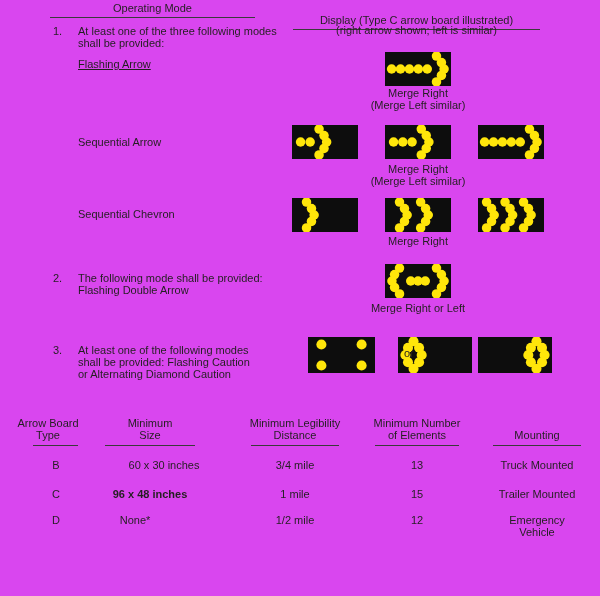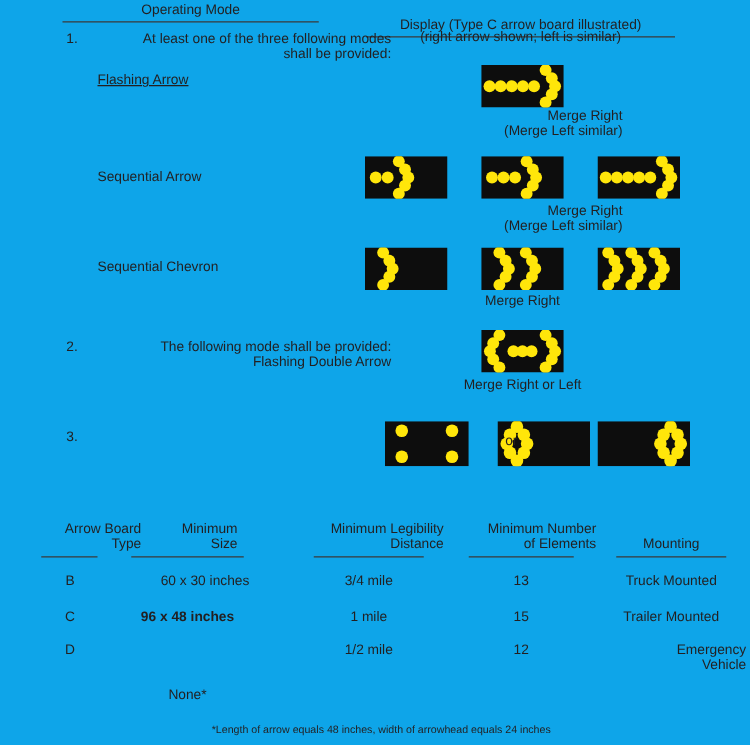--- a/index.html
+++ b/index.html
@@ -1,23 +1,23 @@
 <!DOCTYPE html>
 <html><head>
 <meta charset="utf-8">
 <style>
   html,body{margin:0;padding:0;background:#ffffff;}
   #page{
-    position:relative;width:600px;height:596px;background:#0ea5e9;overflow:hidden;
+    position:relative;width:600px;height:596px;background:#d946ef;overflow:hidden;
     font-family:"Liberation Sans","DejaVu Sans",sans-serif;
     color:#231f20;font-size:11px;line-height:12px;
   }
   .abs{position:absolute;}
   .ctr{text-align:center;}
-  .pre{white-space:pre-line;text-align:right;}
+  .pre{white-space:pre-line;}
   .hdr{border-bottom:1px solid #3a3a3a;padding-bottom:3px;}
   .rule{position:absolute;height:1px;background:#3a3a3a;}
   .small{font-size:8.5px;line-height:10px;}
   svg.board{position:absolute;display:block;}
 </style>
 </head>
 <body>
 
 <div id="page">
 
@@ -31,20 +31,23 @@
 
   <div class="abs" style="left:78px;top:58px;text-decoration:underline;">Flashing Arrow</div>
   <div class="abs" style="left:78px;top:136px;">Sequential Arrow</div>
   <div class="abs" style="left:78px;top:208px;">Sequential Chevron</div>
 
   <div class="abs" style="left:53px;top:272px;">2.</div>
   <div class="abs pre" style="left:78px;top:272px;width:235px;">The following mode shall be provided:
 Flashing Double Arrow</div>
 
   <div class="abs" style="left:53px;top:344px;">3.</div>
+  <div class="abs pre" style="left:78px;top:344px;width:235px;">At least one of the following modes
+shall be provided: Flashing Caution
+or Alternating Diamond Caution</div>
 
   <div id="board-layer" class="abs" style="left:0;top:0;width:600px;height:596px;">
       <svg class="board" width="66" height="34" viewBox="0 0 66 34" style="left: 385px; top: 52px;">
         <rect width="66" height="34" fill="#0d0d0d"></rect>
         <circle cx="6.60" cy="17.00" r="4.76" fill="#ffe60a"></circle>
         <circle cx="15.51" cy="17.00" r="4.76" fill="#ffe60a"></circle>
         <circle cx="24.42" cy="17.00" r="4.76" fill="#ffe60a"></circle>
         <circle cx="33.33" cy="17.00" r="4.76" fill="#ffe60a"></circle>
         <circle cx="42.24" cy="17.00" r="4.76" fill="#ffe60a"></circle>
         <circle cx="51.48" cy="4.08" r="4.76" fill="#ffe60a"></circle>
@@ -175,21 +178,21 @@
 
   <div class="abs ctr pre" style="left:338px;top:87px;width:160px;">Merge Right
 (Merge Left similar)</div>
   <div class="abs ctr pre" style="left:338px;top:163px;width:160px;">Merge Right
 (Merge Left similar)</div>
   <div class="abs ctr" style="left:338px;top:235px;width:160px;">Merge Right</div>
   <div class="abs ctr" style="left:338px;top:302px;width:160px;">Merge Right or Left</div>
   <div class="abs ctr" style="left:376px;top:347px;width:20px;padding-left:23px;">or</div>
 
   <div>
-    <div class="abs ctr pre" style="left:33px;top:417px;width:80px;">Arrow Board
+    <div class="abs ctr pre" style="left:8px;top:417px;width:80px;">Arrow Board
 Type</div>
     <div class="abs ctr pre" style="left:110px;top:417px;width:80px;">Minimum
 Size</div>
     <div class="abs ctr pre" style="left:235px;top:417px;width:120px;">Minimum Legibility
 Distance</div>
     <div class="abs ctr pre" style="left:357px;top:417px;width:120px;">Minimum Number
 of Elements</div>
     <div class="abs ctr" style="left:477px;top:429px;width:120px;">Mounting</div>
 
     <div class="rule" style="left:33px;top:445px;width:45px;"></div>
@@ -204,22 +207,21 @@
     <div class="abs ctr" style="left:357px;top:459px;width:120px;">13</div>
     <div class="abs ctr" style="left:477px;top:459px;width:120px;">Truck Mounted</div>
 
     <div class="abs ctr" style="left:16px;top:488px;width:80px;">C</div>
     <div class="abs ctr" style="left:110px;top:488px;width:80px;font-weight:bold;">96 x 48 inches</div>
     <div class="abs ctr" style="left:235px;top:488px;width:120px;">1 mile</div>
     <div class="abs ctr" style="left:357px;top:488px;width:120px;">15</div>
     <div class="abs ctr" style="left:477px;top:488px;width:120px;">Trailer Mounted</div>
 
     <div class="abs ctr" style="left:16px;top:514px;width:80px;">D</div>
-    <div class="abs ctr" style="left:110px;top:514px;width:80px;margin-top:36px;">None*</div>
+    <div class="abs ctr" style="left:95px;top:514px;width:80px;">None*</div>
     <div class="abs ctr" style="left:235px;top:514px;width:120px;">1/2 mile</div>
     <div class="abs ctr" style="left:357px;top:514px;width:120px;">12</div>
     <div class="abs ctr pre" style="left:477px;top:514px;width:120px;">Emergency
 Vehicle</div>
   </div>
 
-  <div class="abs ctr small" style="left:55px;top:578px;width:500px;">*Length of arrow equals 48 inches, width of arrowhead equals 24 inches</div>
 
 </div>
 
 </body></html>

